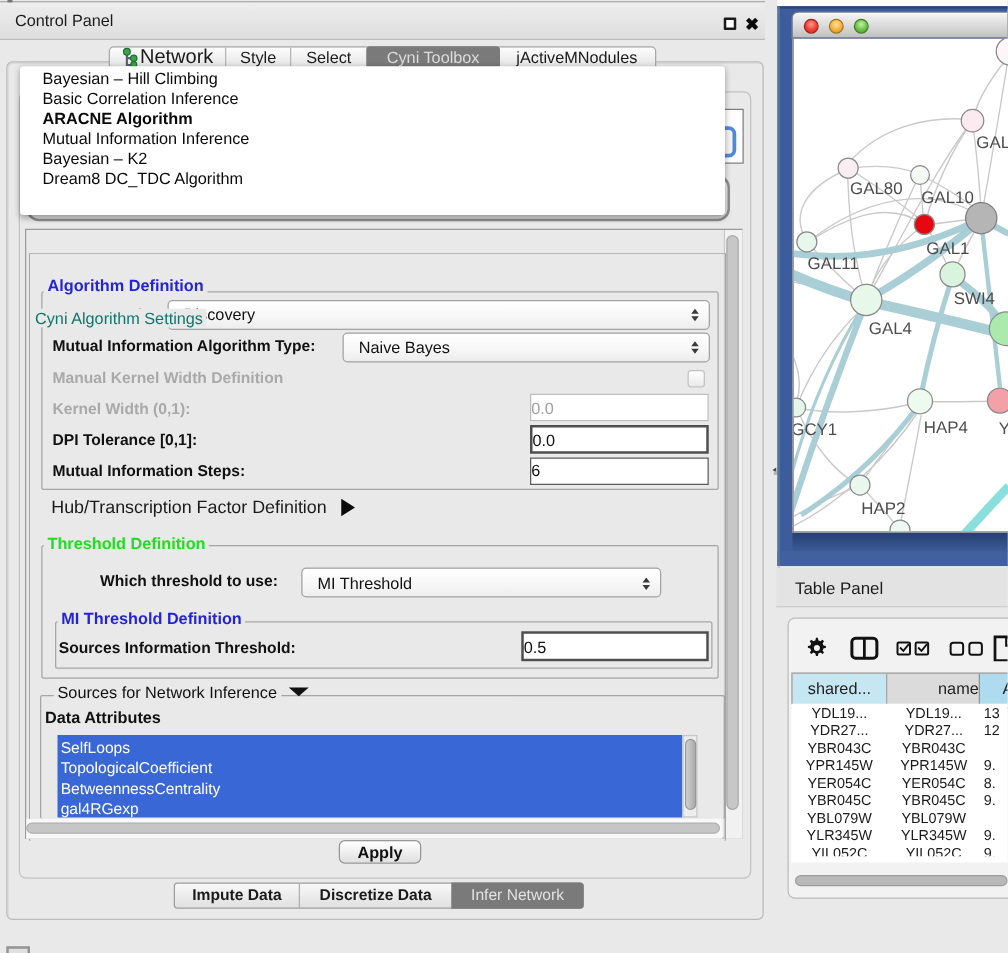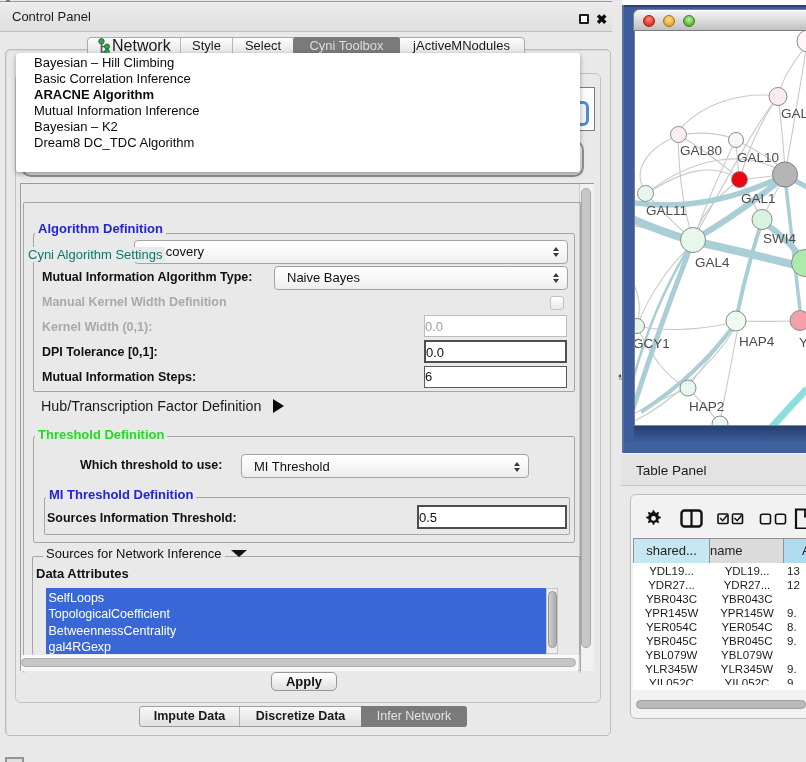--- a/index.html
+++ b/index.html
@@ -248,21 +248,21 @@
     <path d="M 88.5,10 l 2.7,2.7 4.4,-5.4" stroke-width="1.5"></path>
     <rect x="114.5" y="6.2" width="10" height="9.6" rx="2"></rect>
     <rect x="129.5" y="6.2" width="10" height="9.6" rx="2"></rect>
     <path d="M 150,1.5 h 10 l 7,7 v 12 h -17 z" stroke-width="2.2"></path>
     <path d="M 159,1.5 v 7 h 7" stroke-width="1.8"></path>
   </g>
 </svg>
 
 <div class="abs" style="left:633px;top:538px;width:173px;height:29px;border-top:1px solid #929292;border-bottom:1px solid #8e8e8e;box-sizing:border-box;overflow:hidden;">
   <div class="abs" style="left:0;top:0;width:77px;height:25px;background:#c6e6f1;border-left:1px solid #929292;border-right:1px solid #929292;box-sizing:border-box;line-height:24px;font-size:13px;color:#222;text-align:center;">shared...</div>
-  <div class="abs" style="left:77px;top:0;width:74px;height:25px;background:#dbdbdb;border-right:1px solid #929292;box-sizing:border-box;line-height:24px;font-size:13px;color:#222;text-align:left;">name</div>
+  <div class="abs" style="left:77px;top:0;width:74px;height:25px;background:#dbdbdb;border-right:1px solid #929292;box-sizing:border-box;line-height:24px;font-size:13px;color:#222;text-align:right;">name</div>
   <div class="abs" style="left:151px;top:0;width:25px;height:25px;background:#aedcee;line-height:24px;font-size:13px;color:#222;padding-left:18px;">A</div>
 </div>
 
 <div class="abs" style="left:633px;top:563px;width:173px;height:129px;background:#fff;"></div>
 <div class="abs" style="left:633px;top:564px;width:173px;height:121px;overflow:hidden;font-size:11.5px;color:#1b1b1b;">
   <div class="abs" style="left:0;top:0;width:77px;text-align:center;line-height:14px;">YDL19...<br>YDR27...<br>YBR043C<br>YPR145W<br>YER054C<br>YBR045C<br>YBL079W<br>YLR345W<br>YIL052C</div>
   <div class="abs" style="left:77px;top:0;width:74px;text-align:center;line-height:14px;">YDL19...<br>YDR27...<br>YBR043C<br>YPR145W<br>YER054C<br>YBR045C<br>YBL079W<br>YLR345W<br>YIL052C</div>
   <div class="abs" style="left:154px;top:0;width:22px;line-height:14px;">13<br>12<br>&nbsp;<br>9.<br>8.<br>9.<br>&nbsp;<br>9.<br>9.</div>
 </div>
 

